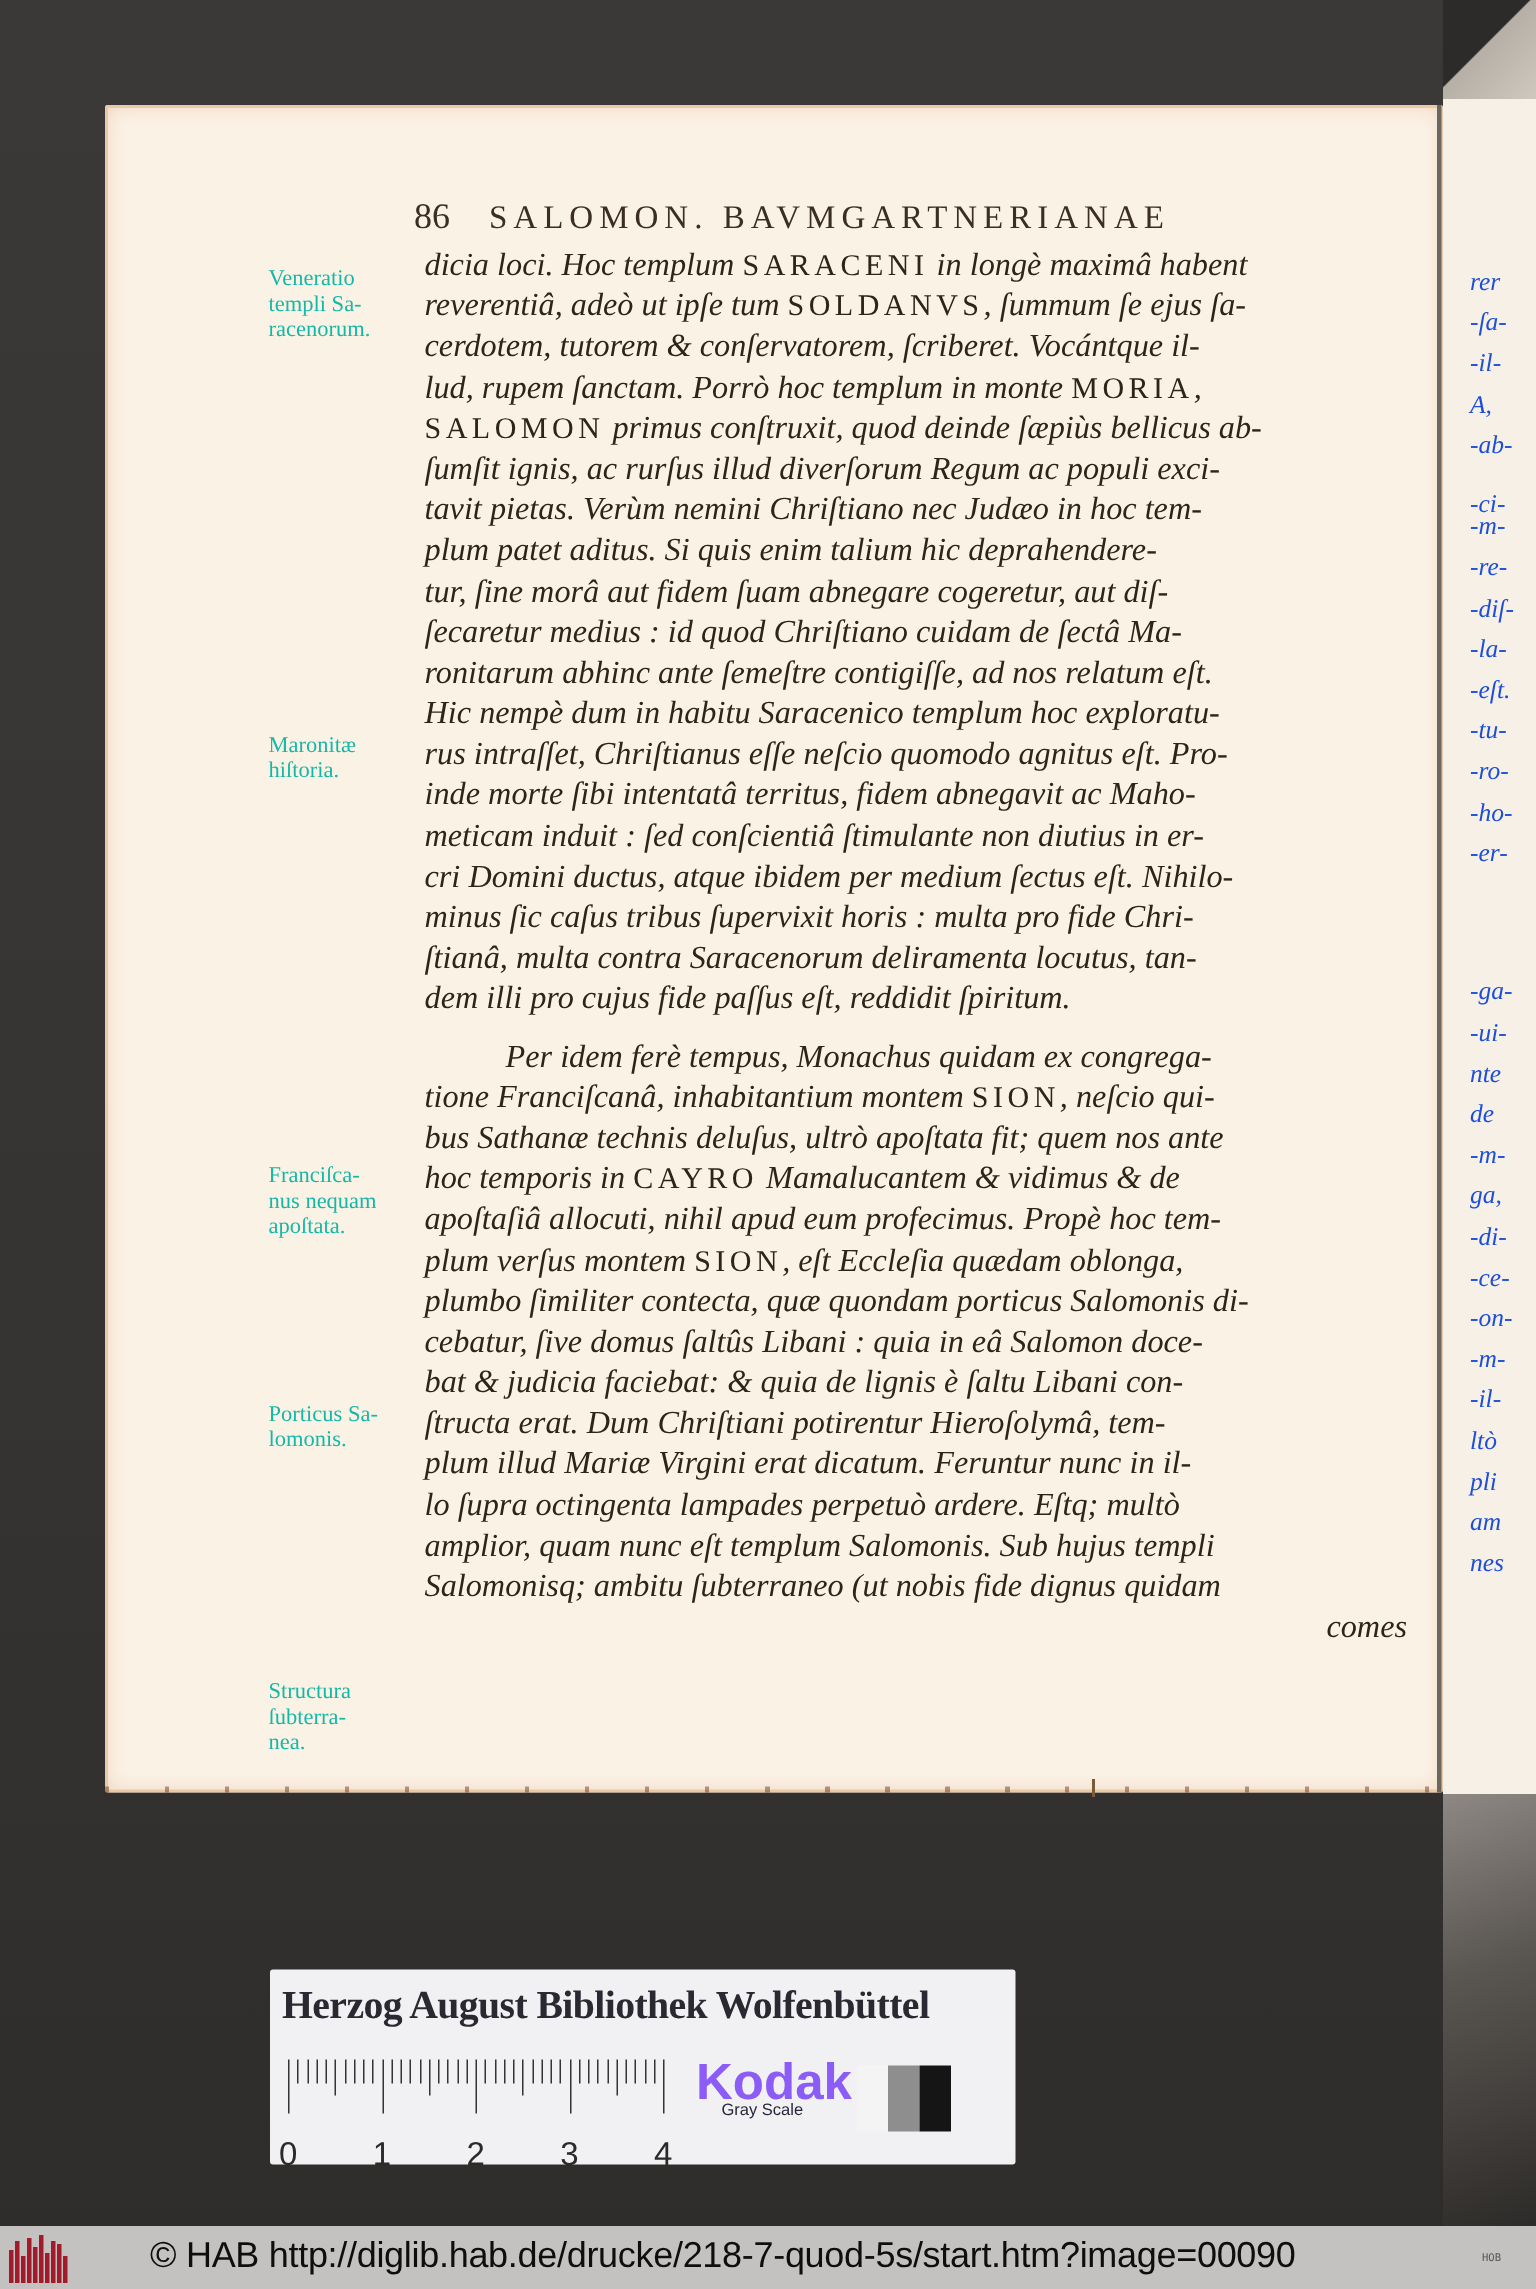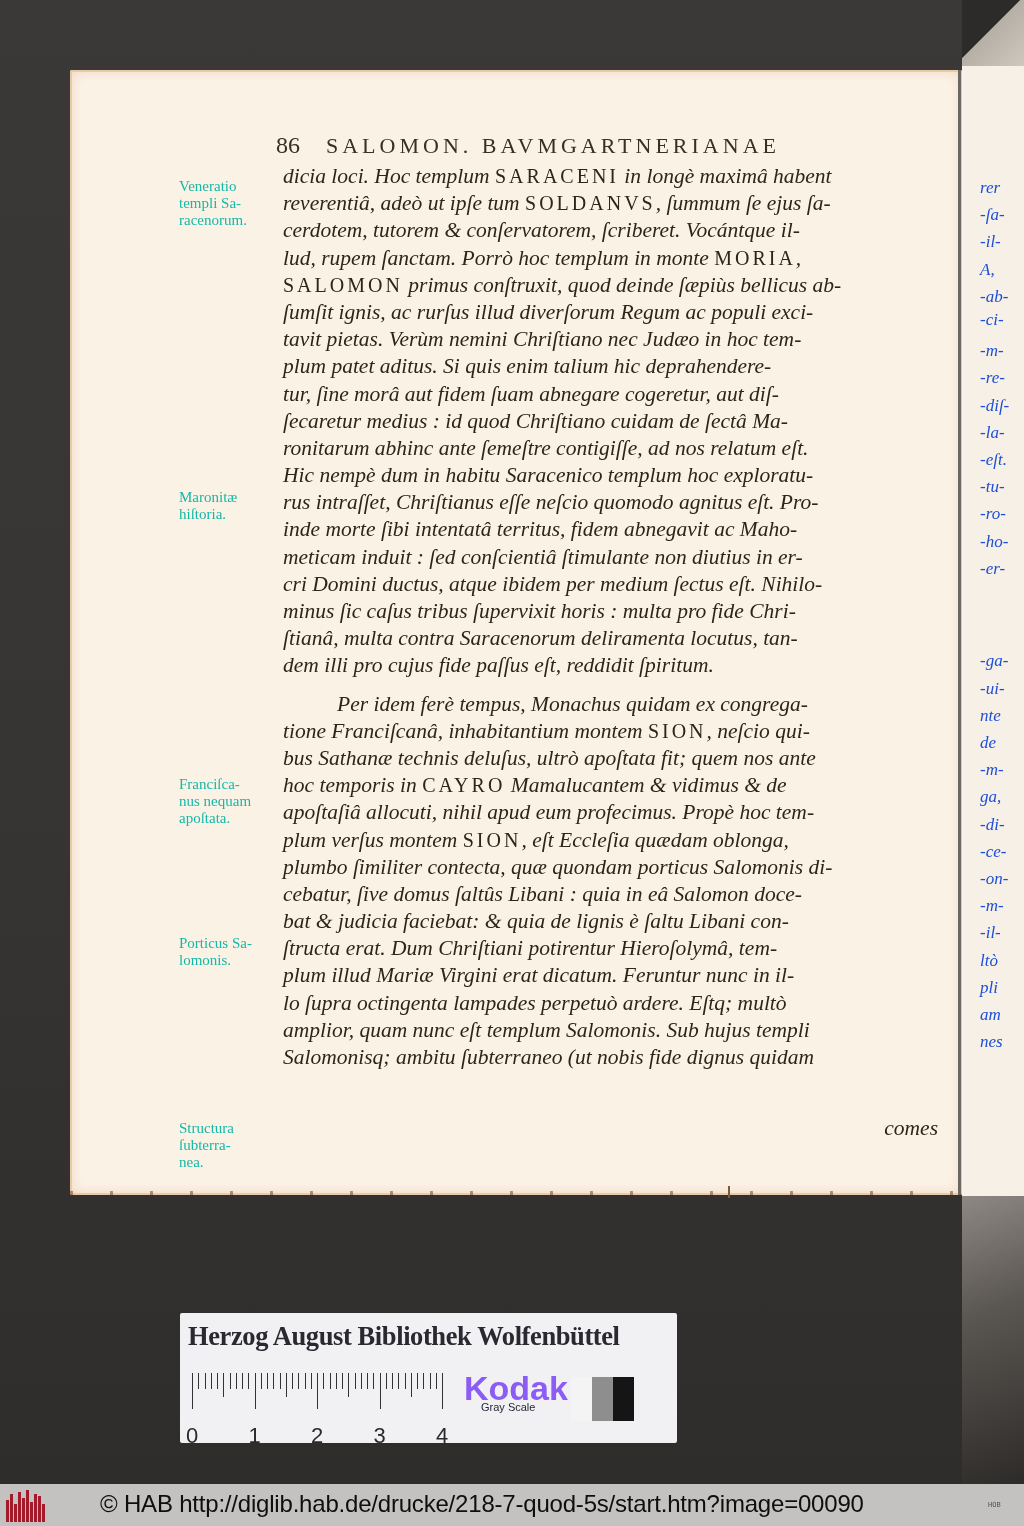--- a/index.html
+++ b/index.html
@@ -48,21 +48,21 @@
     color:#3a2f22; font-size:22px; letter-spacing:4px;
   }
   .header .pno { font-size:24px; letter-spacing:0; margin-right:26px; }
   .main-text {
     position:absolute; left:283px; top:163px; width:655px;
     font-family:"Liberation Serif", serif; font-style:italic;
     color:#2e2418; font-size:21.5px; line-height:27.2px;
   }
   .line { white-space:nowrap; display:block; height:27.2px; }
   .line.indent { padding-left:54px; }
-  .line.right { text-align:right;margin-top:44px; }
+  .line.right { text-align:right; }
   .line.gap-before { margin-top:11px; }
   .sc { font-style:normal; letter-spacing:3px; font-size:20px; }
   .marg {
     position:absolute; left:179px; font-family:"Liberation Serif", serif;
     color:#14b8a6; font-size:15px; line-height:17px; white-space:nowrap;
   }
   .folio-mark {
     position:absolute; left:728px; top:1186px; width:2px; height:12px;
     background:#7a5a38;
   }
@@ -110,21 +110,21 @@
 <body>
 
 <div class="scan-bg"></div>
 <div class="next-corner"></div>
 <div class="next-page" id="next-page">
     <div class="ghost" style="top: 112px;">rer</div>
     <div class="ghost" style="top: 139.2px;">-ſa-</div>
     <div class="ghost" style="top: 166.4px;">-il-</div>
     <div class="ghost" style="top: 193.6px;">A,</div>
     <div class="ghost" style="top: 220.8px;">-ab-</div>
-    <div class="ghost" style="top: 244px; text-align: right;">-ci-</div>
+    <div class="ghost" style="top: 260px; text-align: right;">-ci-</div>
     <div class="ghost" style="top: 275.2px;">-m-</div>
     <div class="ghost" style="top: 302.4px;">-re-</div>
     <div class="ghost" style="top: 329.6px;">-diſ-</div>
     <div class="ghost" style="top: 356.8px;">-la-</div>
     <div class="ghost" style="top: 384px;">-eſt.</div>
     <div class="ghost" style="top: 411.2px;">-tu-</div>
     <div class="ghost" style="top: 438.4px;">-ro-</div>
     <div class="ghost" style="top: 465.6px;">-ho-</div>
     <div class="ghost" style="top: 492.8px;">-er-</div>
     <div class="ghost" style="top: 585.4px;">-ga-</div>

